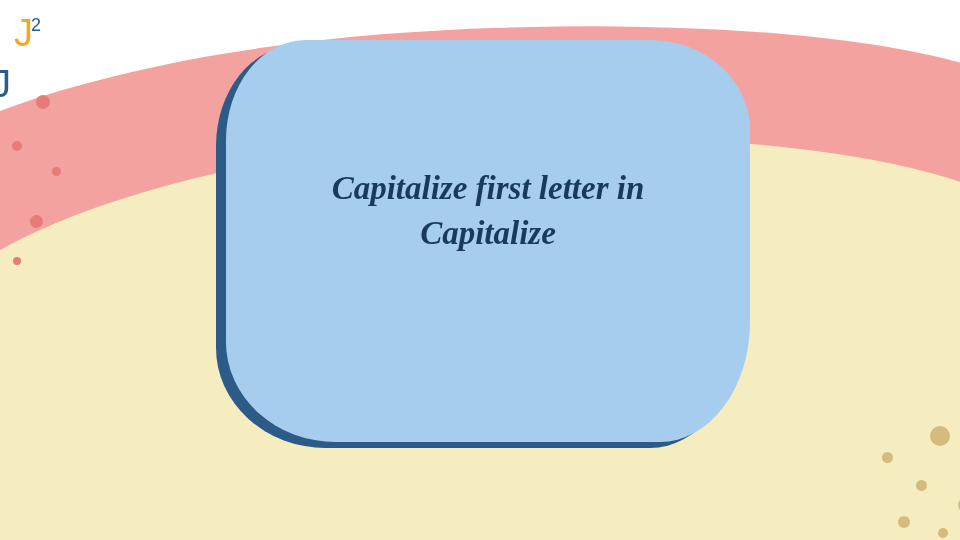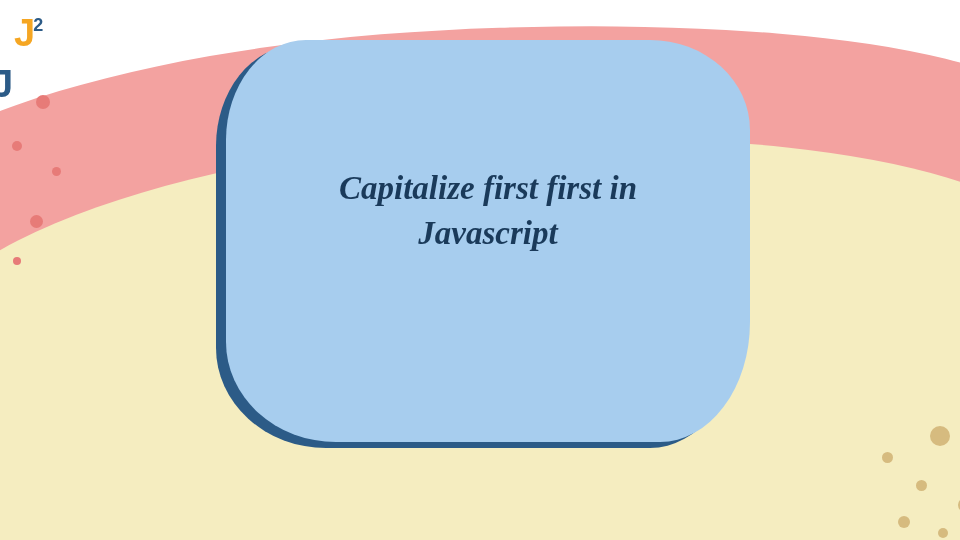--- a/index.html
+++ b/index.html
@@ -28,21 +28,21 @@
       bottom: -50px;
       height: 560px;
       background: #f3a2a0;
       border-radius: 50% 50% 0 0 / 32% 22% 0 0;
       transform: rotate(-3deg);
     }
     .logo {
       position: absolute;
       top: 12px;
       left: 14px;
-      font-weight: bold;
+      font-weight: normal;
       font-family: Arial, sans-serif;
     }
     .logo-j1 { color: #f5a623; font-size: 38px; display: inline-block; }
     .logo-2 { color: #2c5b87; font-size: 18px; display: inline-block; vertical-align: top; margin-top: 3px; margin-left: -2px; }
     .logo-j2 { color: #2c5b87; font-size: 38px; display: inline-block; margin-left: -22px; transform: translateY(8px); }
     .dots-left {
       position: absolute;
       top: 95px;
       left: 8px;
     }
@@ -111,21 +111,21 @@
 <div class="dots-left">
   <div class="dot d1"></div>
   <div class="dot d2"></div>
   <div class="dot d3"></div>
   <div class="dot d4"></div>
   <div class="dot d5"></div>
 </div>
 
 <div class="card-shadow"></div>
 <div class="card">
-  <div class="title">Capitalize first first in Javascript</div>
+  <div class="title">Capitalize first letter in Capitalize</div>
 </div>
 
 <div class="dots-right">
   <div class="bdot b1"></div>
   <div class="bdot b2"></div>
   <div class="bdot b3"></div>
   <div class="bdot b4"></div>
   <div class="bdot b5"></div>
   <div class="bdot b6"></div>
 </div>

